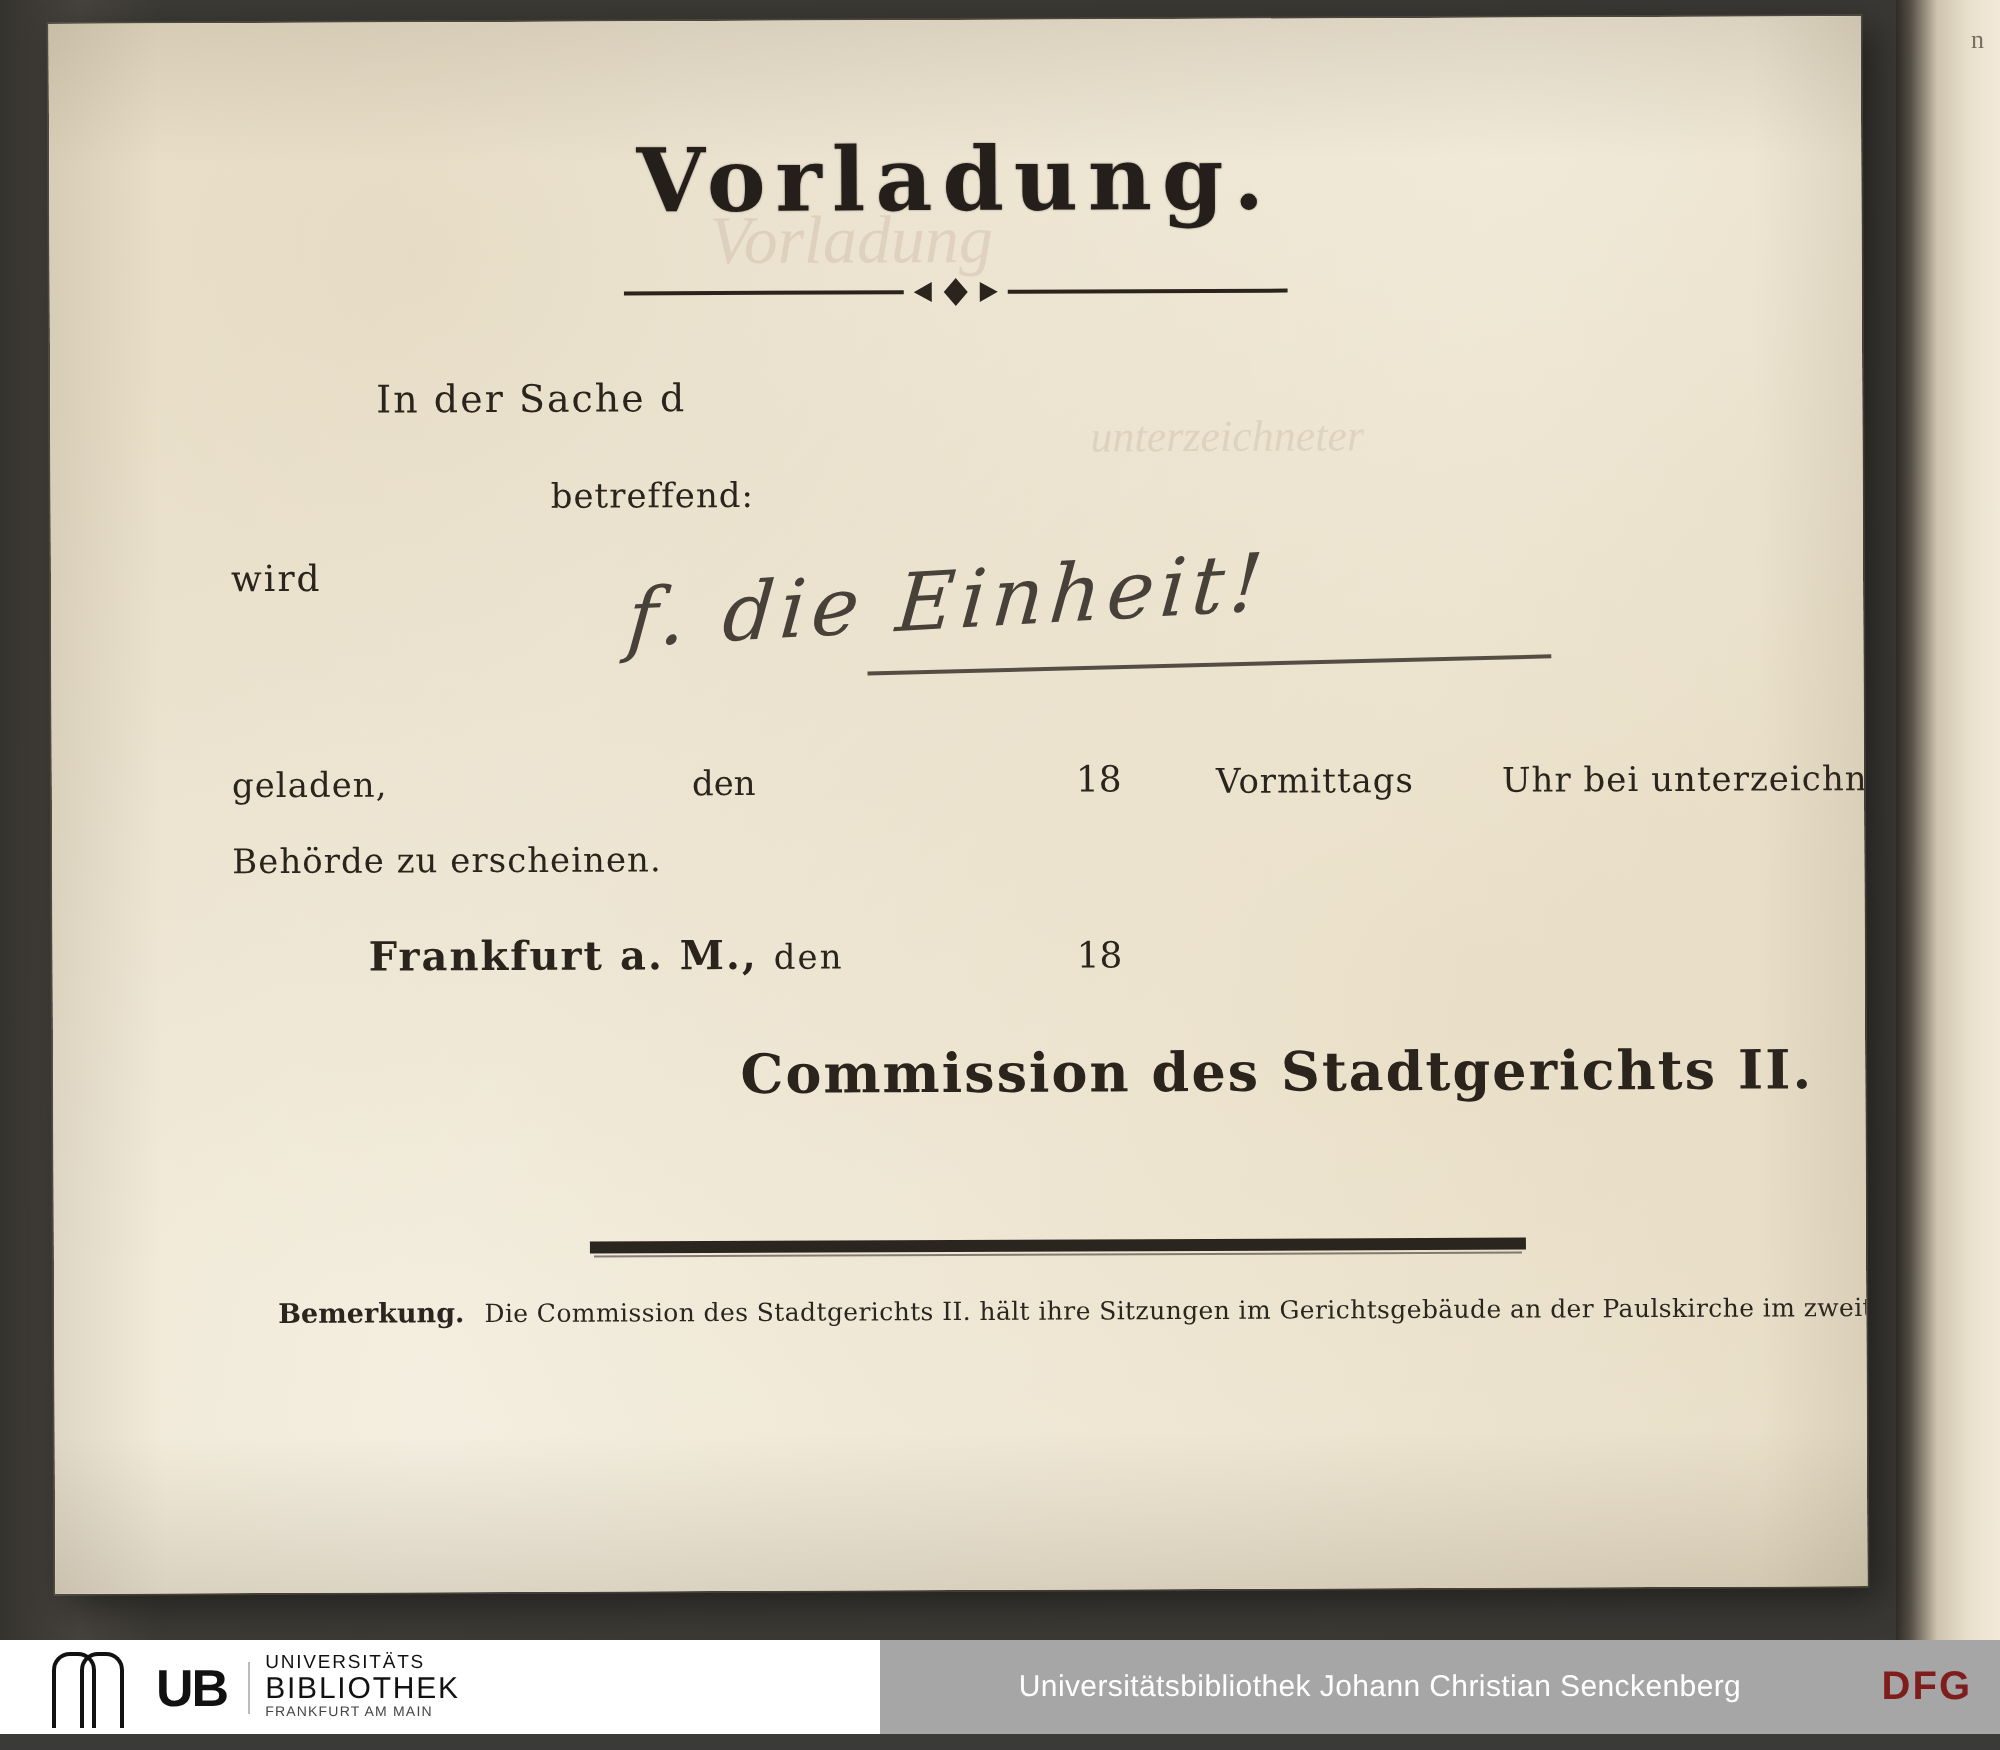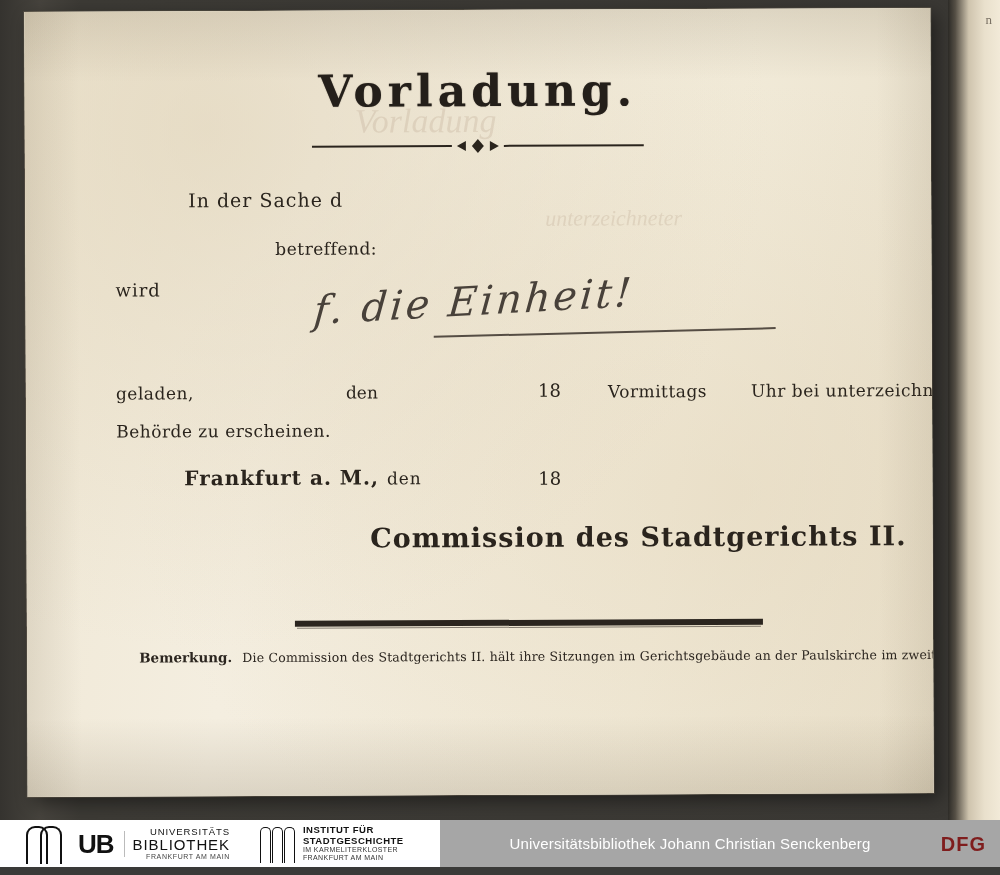--- a/index.html
+++ b/index.html
@@ -264,21 +264,20 @@
     border-bottom: none;
     border-radius: 9px 9px 0 0;
   }
   .ub-mark .arch2 {
     left: 14px;
   }
   .ub-text {
     font-family: "Liberation Sans", sans-serif;
     line-height: 1.08;
     color: #111;
-    text-align: right;
   }
   .ub-text .l1 { font-size: 9.5px; letter-spacing: .9px; }
   .ub-text .l2 { font-size: 15px; letter-spacing: .9px; }
   .ub-text .l3 { font-size: 7px; letter-spacing: .6px; color: #444; }
   .ub-big {
     font-size: 26px; font-weight: bold; color: #111;
     margin-right: 8px; letter-spacing: -1px;
     border-right: 1px solid #bbb; padding-right: 10px; line-height: 1;
   }
 
@@ -375,33 +374,20 @@
           <div class="arch arch2"></div>
         </div>
         <div class="ub-big">UB</div>
         <div class="ub-text">
           <div class="l1">UNIVERSITÄTS</div>
           <div class="l2">BIBLIOTHEK</div>
           <div class="l3">FRANKFURT AM MAIN</div>
         </div>
       </div>
 
-      <div class="isg-logo">
-        <div class="isg-mark">
-          <div class="pillar" style="left:0;"></div>
-          <div class="pillar" style="left:12px;"></div>
-          <div class="pillar" style="left:24px;"></div>
-        </div>
-        <div class="isg-text">
-          <div class="b">INSTITUT FÜR</div>
-          <div class="b">STADTGESCHICHTE</div>
-          <div class="s">IM KARMELITERKLOSTER</div>
-          <div class="s">FRANKFURT AM MAIN</div>
-        </div>
-      </div>
 
     </div>
 
     <div id="footer-right">
       <div id="footer-caption">Universitätsbibliothek Johann Christian Senckenberg</div>
       <div id="dfg-logo">DFG</div>
     </div>
   </div>
 
 </div>

